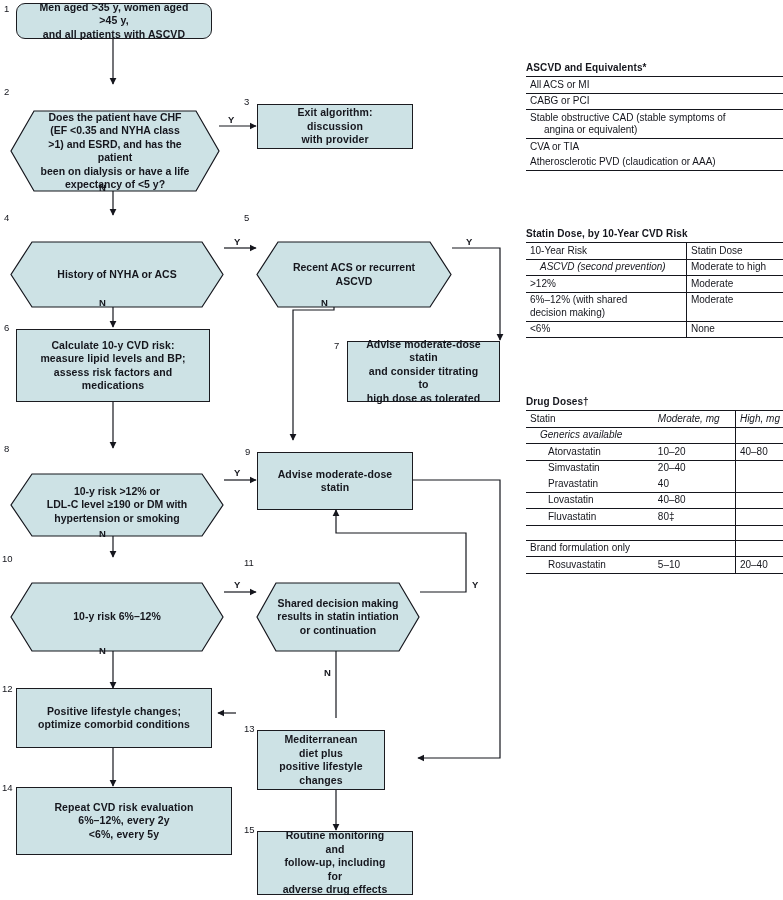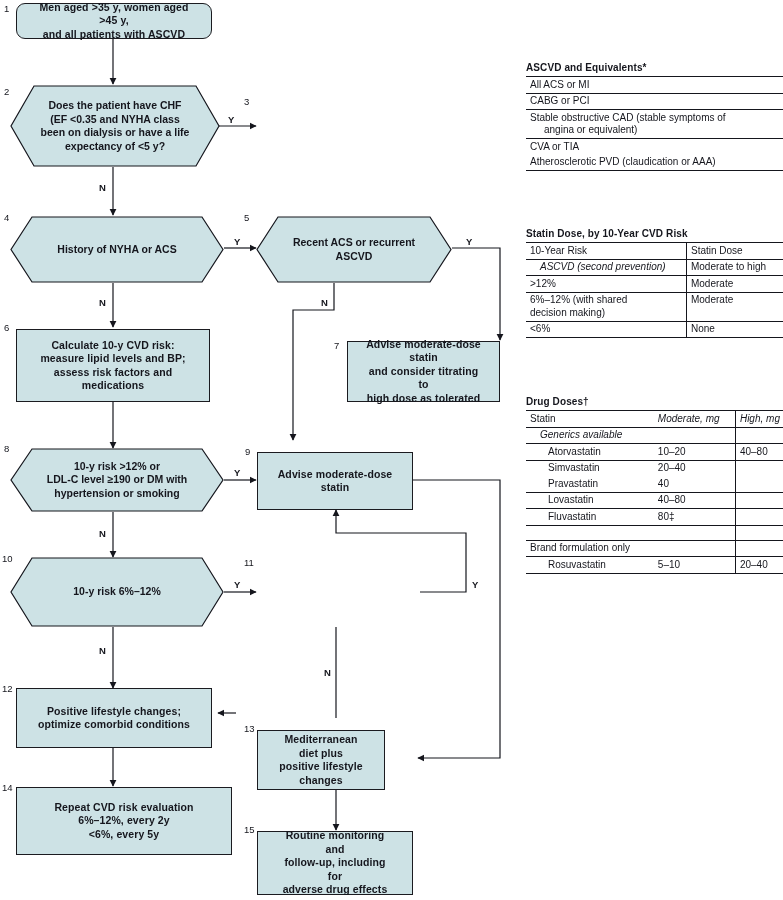--- a/index.html
+++ b/index.html
@@ -31,21 +31,21 @@
   }
   .node.rect{
     background:#cde2e5;
     border:1px solid #1b1b20;
   }
   .node.rounded{
     background:#cde2e5;
     border:1px solid #1b1b20;
     border-radius:9px;
   }
-  .hexwrap{position:absolute;}
+  .hexwrap{position:absolute;margin-top:25px;}
   .hexwrap svg{position:absolute;left:0;top:0;}
   .hexlabel{
     position:absolute;
     left:0;top:0;right:0;bottom:0;
     display:flex;align-items:center;justify-content:center;
     text-align:center;
     font-size:10.5px;font-weight:bold;line-height:13.5px;
     color:#15161d;
     padding:0 28px;
     box-sizing:border-box;
@@ -158,29 +158,36 @@
 
   <div class="num" style="left:4px;top:86px;">2</div>
   <div class="hexwrap" style="left:10px;top:85px;width:210px;height:82px;">
     <svg width="210" height="82" viewBox="0 0 210 82">
       <polygon points="24,1 186,1 209,41 186,81 24,81 1,41" fill="#cde2e5" stroke="#15161d" stroke-width="1.2"></polygon>
     </svg>
     <div class="hexlabel" style="padding:0 22px;">
       <div>
         <div>Does the patient have CHF</div>
         <div>(EF &lt;0.35 and NYHA class</div>
+        <div>&gt;1) and ESRD, and has the patient</div>
         <div>been on dialysis or have a life</div>
         <div>expectancy of &lt;5 y?</div>
       </div>
     </div>
   </div>
   <div class="ynlabel" style="left:228px;top:114px;">Y</div>
   <div class="ynlabel" style="left:99px;top:182px;">N</div>
 
   <div class="num" style="left:244px;top:96px;">3</div>
+  <div class="node rect" style="left:257px;top:104px;width:156px;height:45px;">
+    <div>
+      <div>Exit algorithm: discussion</div>
+      <div>with provider</div>
+    </div>
+  </div>
 
   <div class="num" style="left:4px;top:212px;">4</div>
   <div class="hexwrap" style="left:10px;top:216px;width:214px;height:67px;">
     <svg width="214" height="67" viewBox="0 0 214 67">
       <polygon points="22,1 192,1 213,33.5 192,66 22,66 1,33.5" fill="#cde2e5" stroke="#15161d" stroke-width="1.2"></polygon>
     </svg>
     <div class="hexlabel" style="padding:0 24px;">
       <div>History of NYHA or ACS</div>
     </div>
   </div>
@@ -248,20 +255,32 @@
       <polygon points="22,1 192,1 213,35 192,69 22,69 1,35" fill="#cde2e5" stroke="#15161d" stroke-width="1.2"></polygon>
     </svg>
     <div class="hexlabel" style="padding:0 24px;">
       <div>10-y risk 6%–12%</div>
     </div>
   </div>
   <div class="ynlabel" style="left:234px;top:579px;">Y</div>
   <div class="ynlabel" style="left:99px;top:645px;">N</div>
 
   <div class="num" style="left:244px;top:557px;">11</div>
+  <div class="hexwrap" style="left:256px;top:557px;width:164px;height:70px;">
+    <svg width="164" height="70" viewBox="0 0 164 70">
+      <polygon points="20,1 143,1 163,35 143,69 20,69 1,35" fill="#cde2e5" stroke="#15161d" stroke-width="1.2"></polygon>
+    </svg>
+    <div class="hexlabel" style="padding:0 18px;">
+      <div>
+        <div>Shared decision making</div>
+        <div>results in statin intiation</div>
+        <div>or continuation</div>
+      </div>
+    </div>
+  </div>
   <div class="ynlabel" style="left:472px;top:579px;">Y</div>
   <div class="ynlabel" style="left:324px;top:667px;">N</div>
 
   <div class="num" style="left:2px;top:683px;">12</div>
   <div class="node rect" style="left:16px;top:688px;width:196px;height:60px;">
     <div>
       <div>Positive lifestyle changes;</div>
       <div>optimize comorbid conditions</div>
     </div>
   </div>

